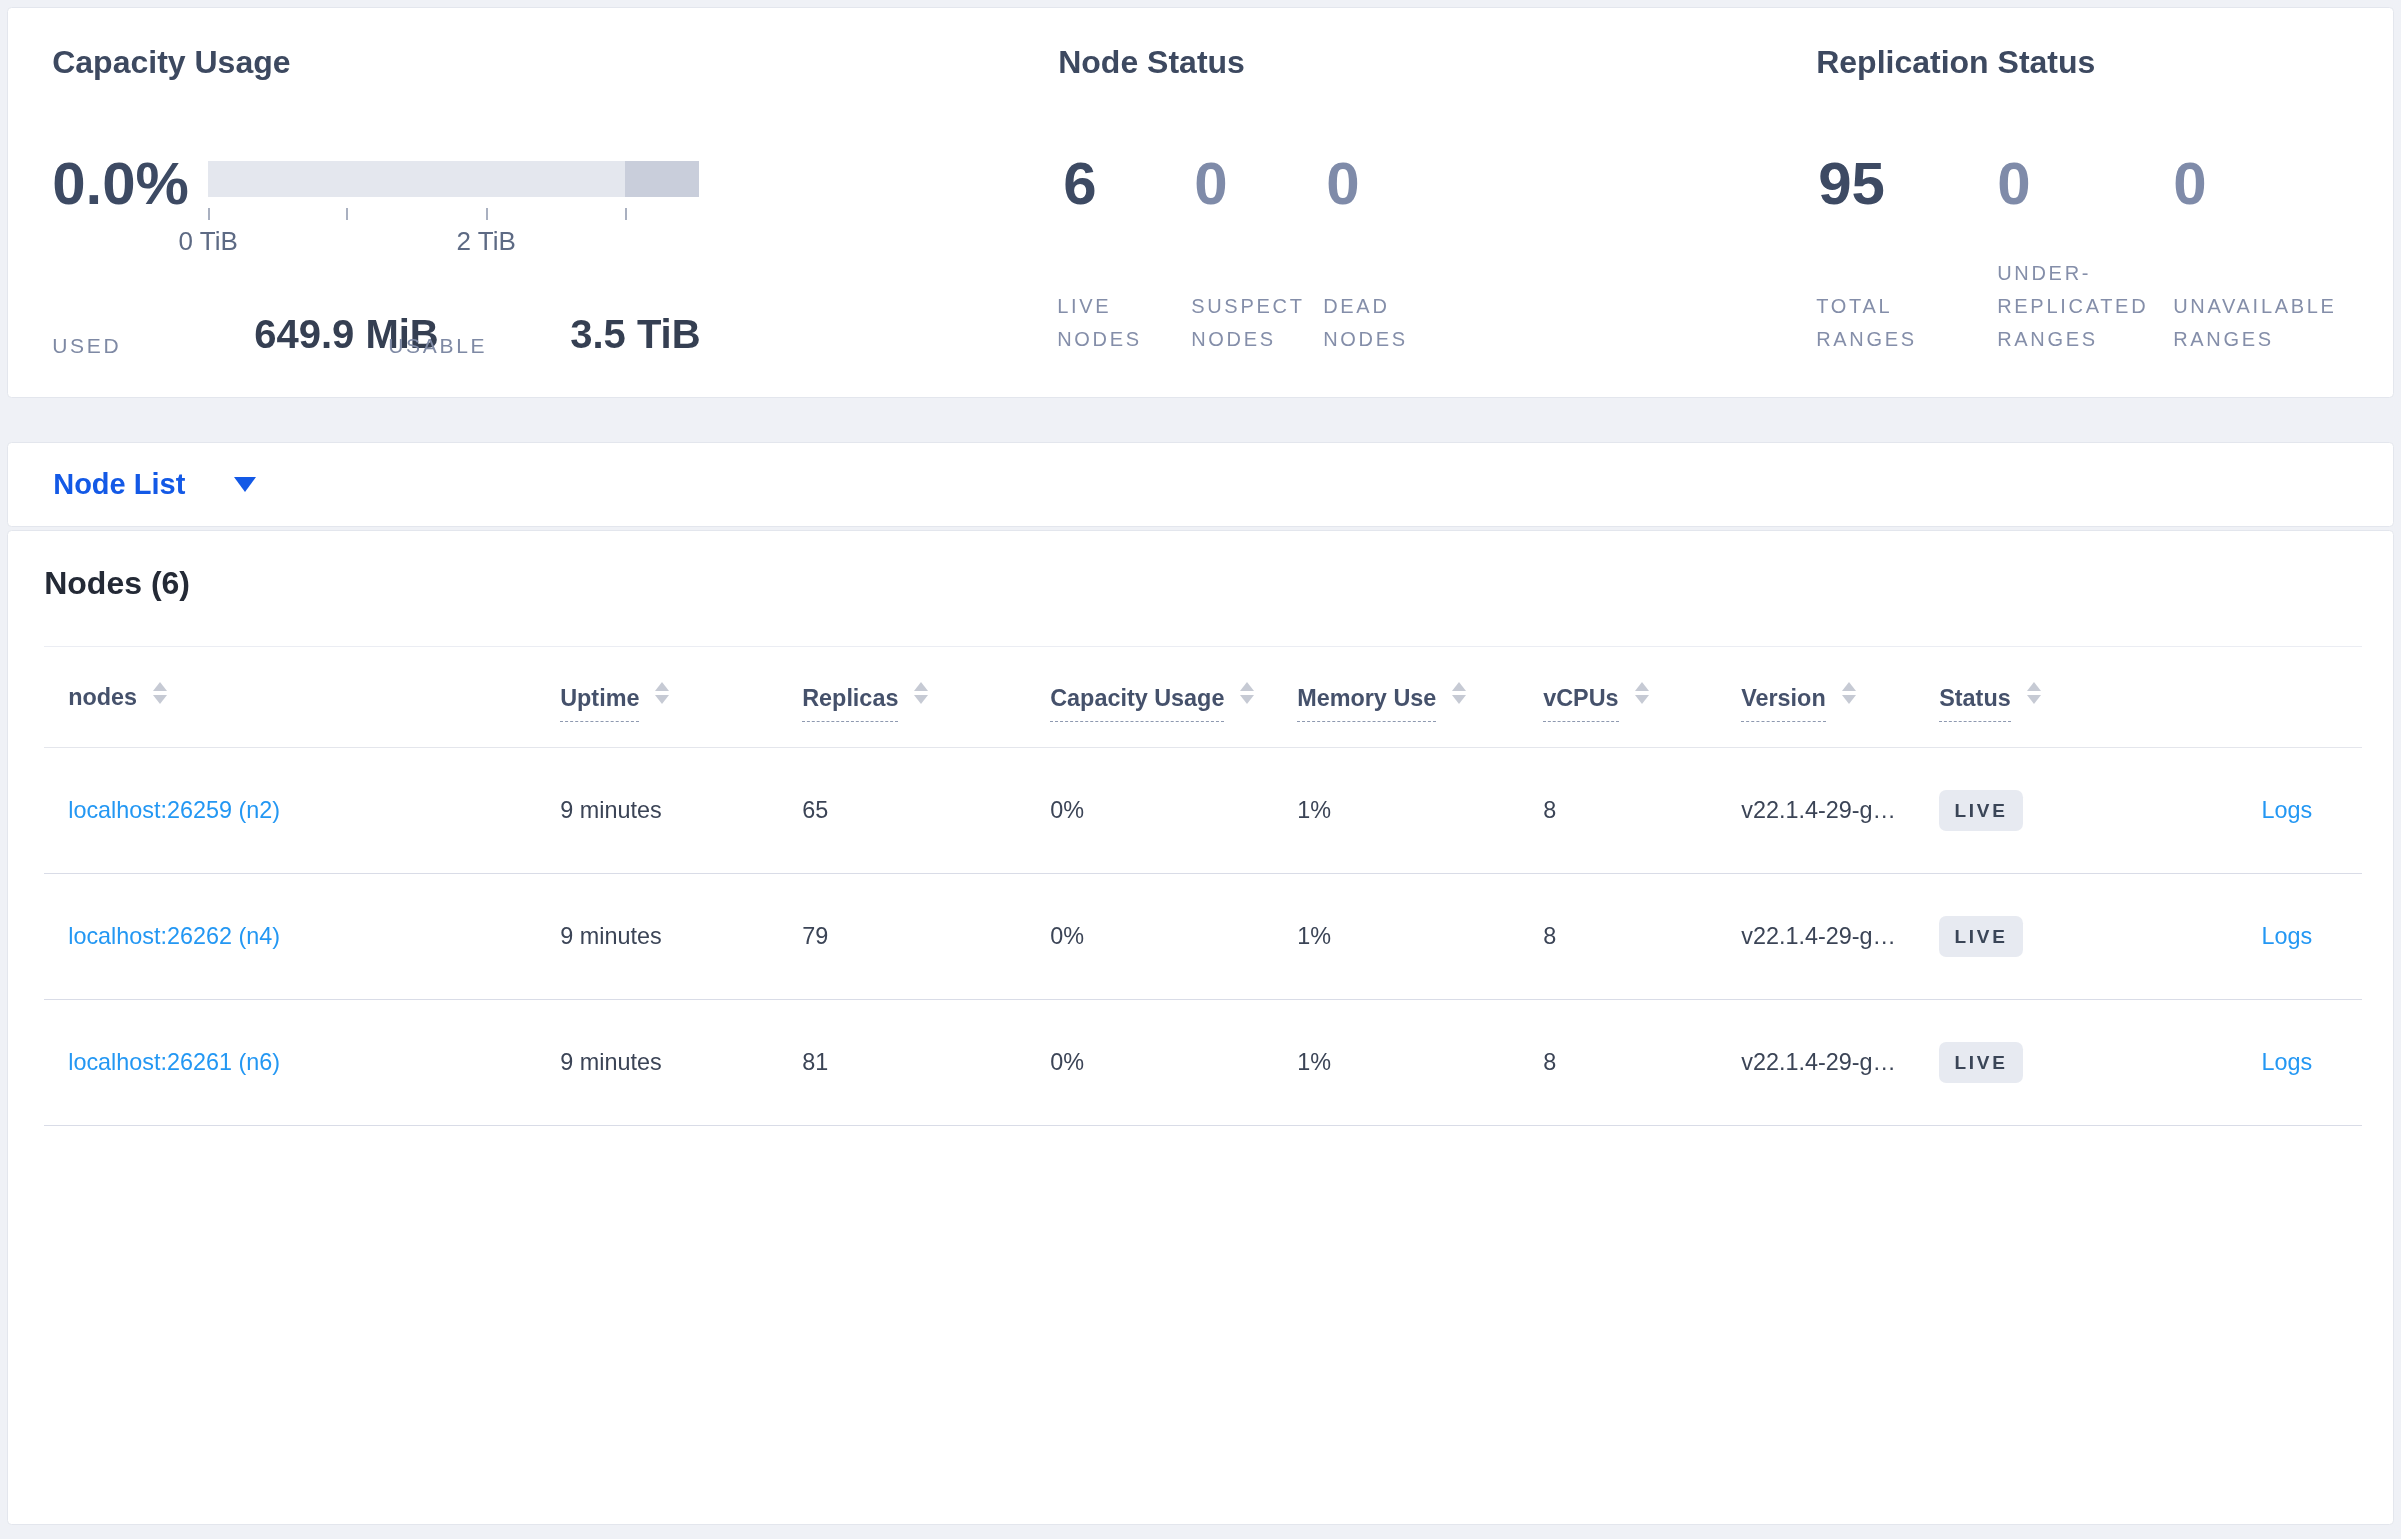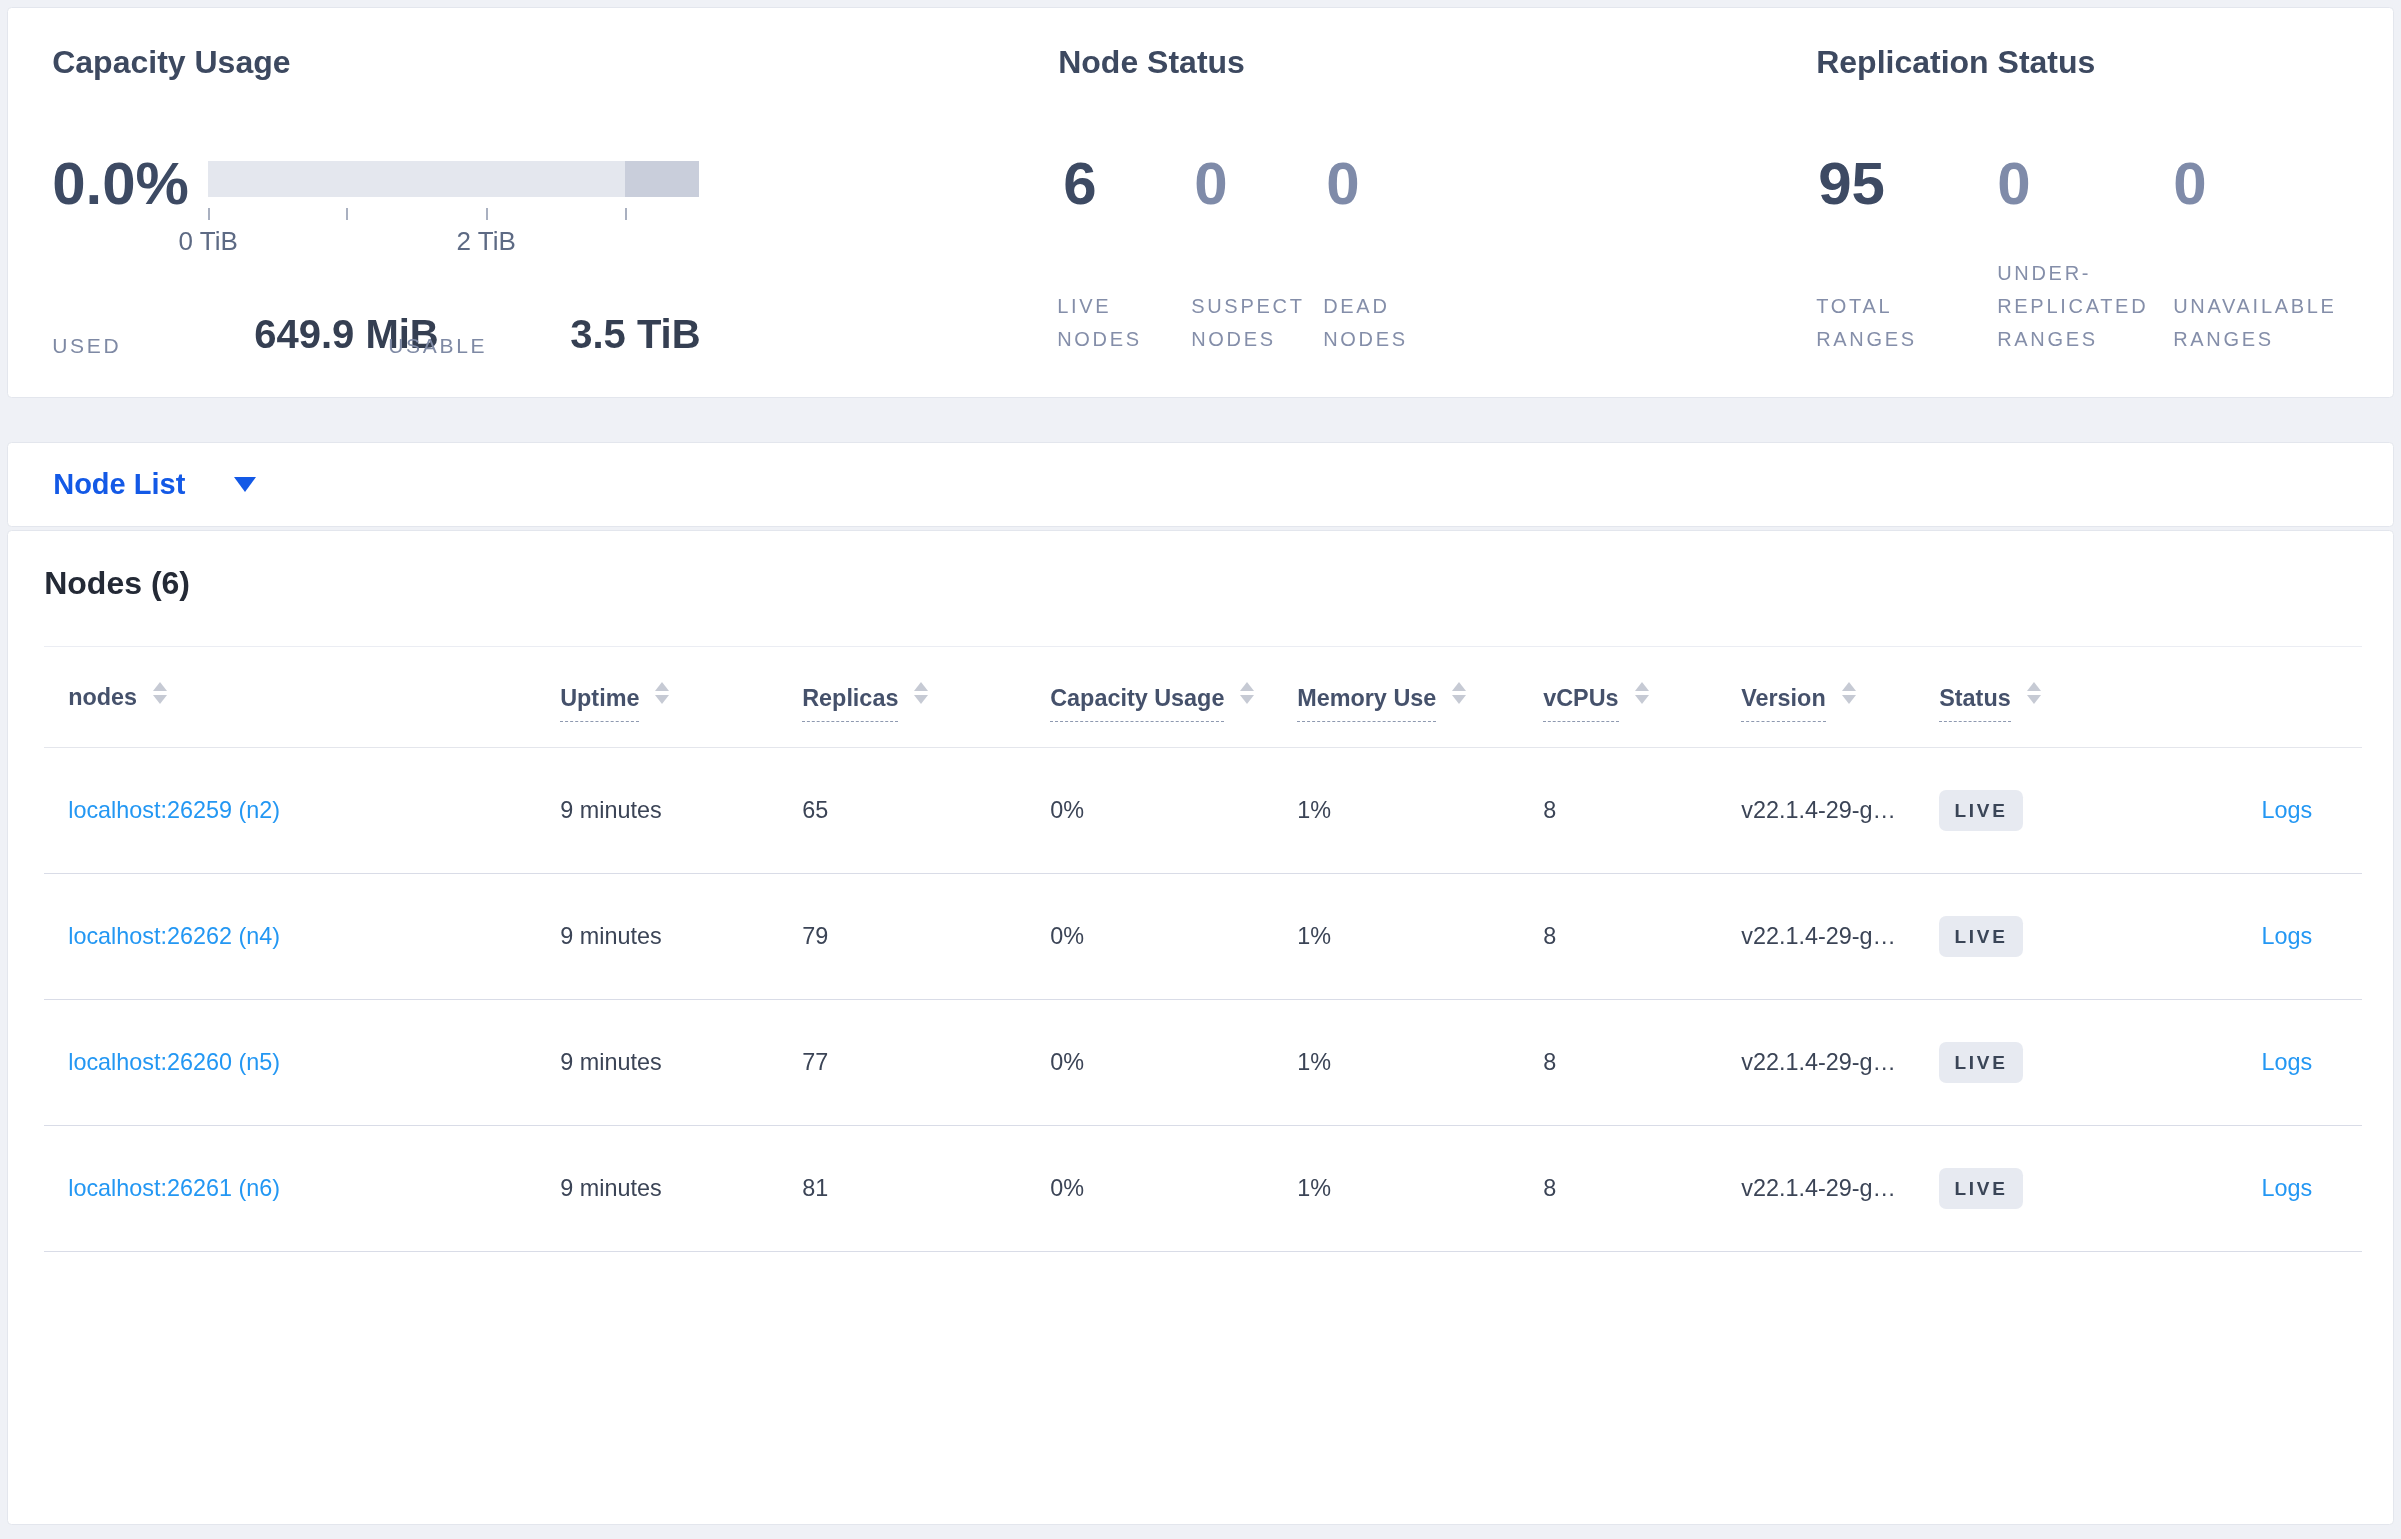--- a/index.html
+++ b/index.html
@@ -178,31 +178,20 @@
     <td>9 minutes</td>
     <td>79</td>
     <td>0%</td>
     <td>1%</td>
     <td>8</td>
     <td>v22.1.4-29-g…</td>
     <td><span class="badge">LIVE</span></td>
     <td class="logs-cell"><a class="link">Logs</a></td>
   </tr>
 
-  <tr>
-    <td><a class="link">localhost:26260 (n5)</a></td>
-    <td>9 minutes</td>
-    <td>77</td>
-    <td>0%</td>
-    <td>1%</td>
-    <td>8</td>
-    <td>v22.1.4-29-g…</td>
-    <td><span class="badge">LIVE</span></td>
-    <td class="logs-cell"><a class="link">Logs</a></td>
-  </tr>
 
   <tr>
     <td><a class="link">localhost:26261 (n6)</a></td>
     <td>9 minutes</td>
     <td>81</td>
     <td>0%</td>
     <td>1%</td>
     <td>8</td>
     <td>v22.1.4-29-g…</td>
     <td><span class="badge">LIVE</span></td>

